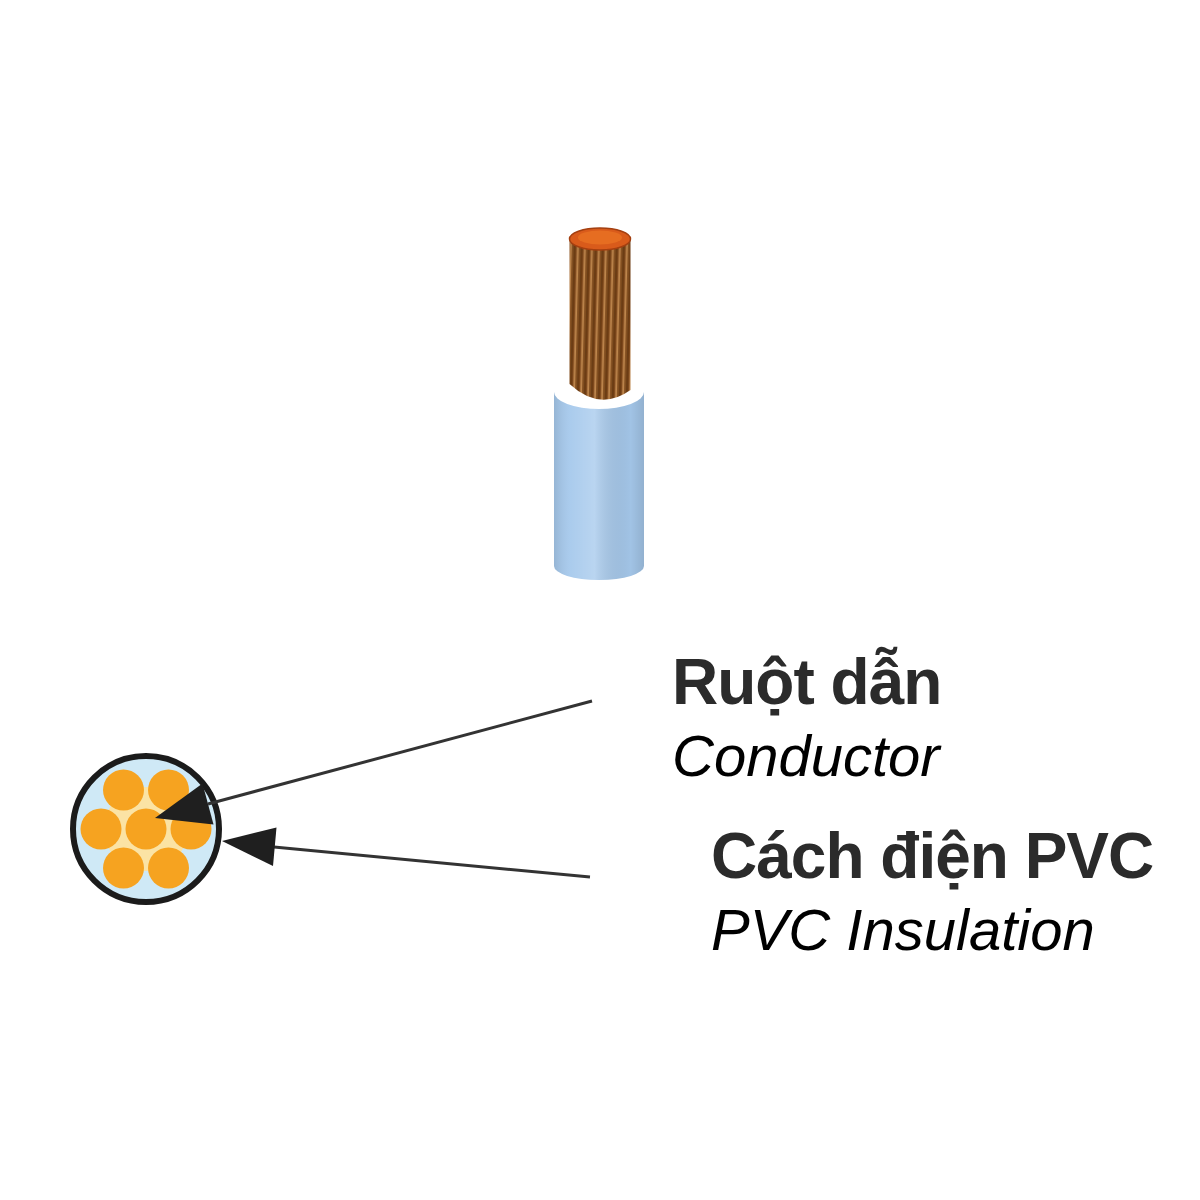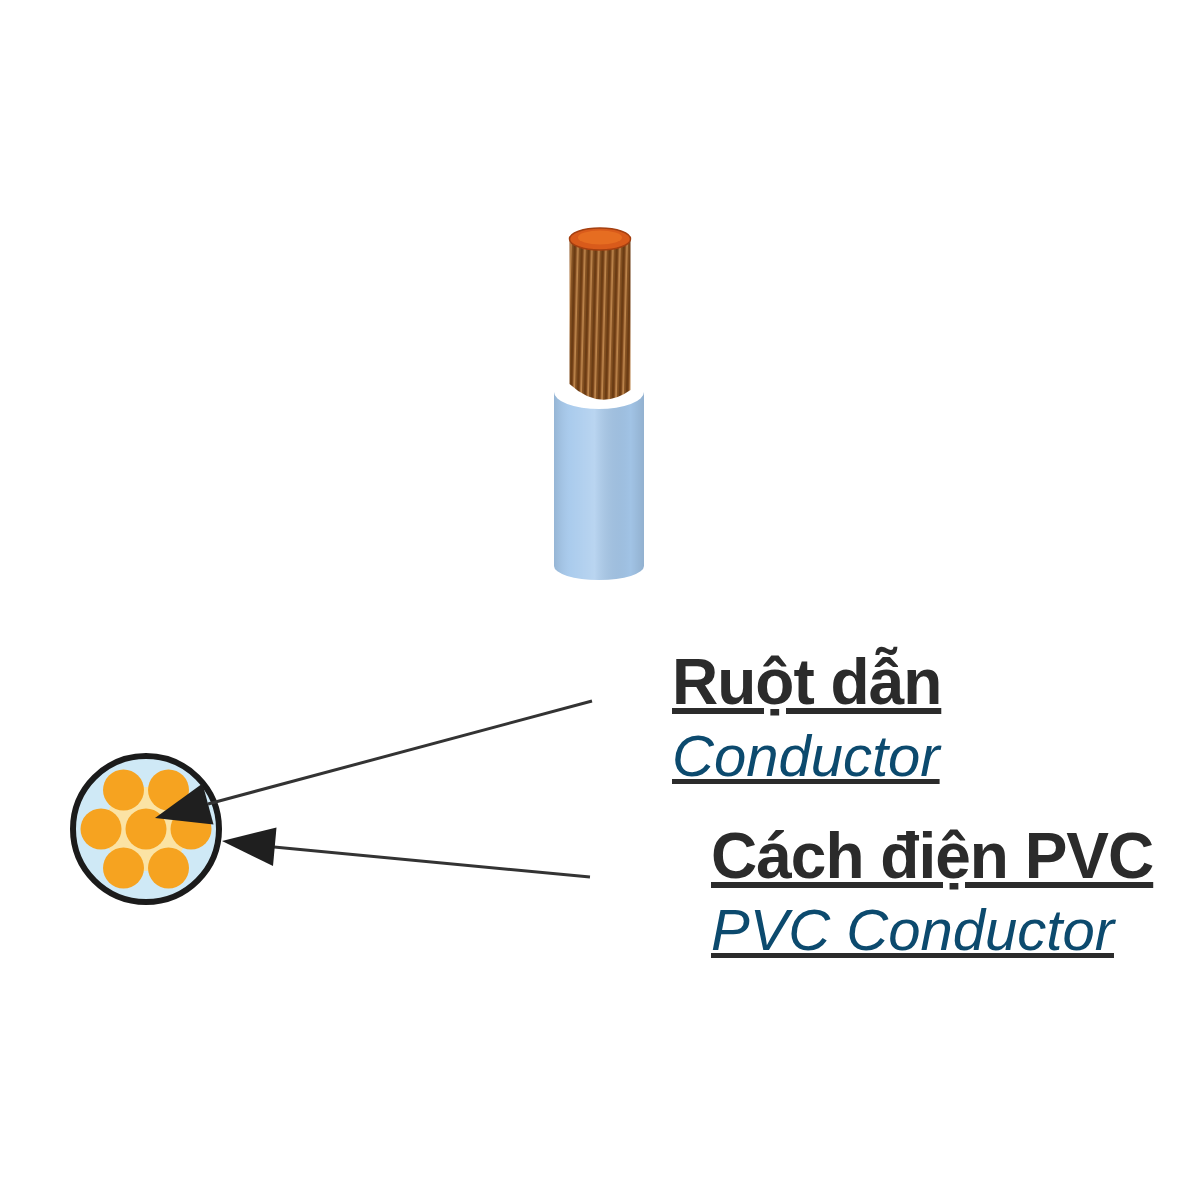--- a/index.html
+++ b/index.html
@@ -11,34 +11,34 @@
     background: #ffffff;
     overflow: hidden;
     font-family: "Liberation Sans", sans-serif;
   }
   .art {
     position: absolute;
     left: 0; top: 0;
     width: 1200px;
     height: 1200px;
   }
-  .label { position: absolute; color: #2b2b2b; white-space: nowrap; text-decoration: underline; }
+  .label { position: absolute; color: #2b2b2b; white-space: nowrap; }
   .label .vi {
     font-weight: 700;
     font-size: 64px;
     line-height: 1.2;
     letter-spacing: -1px;
     color: #2b2b2b;
   }
   .label .en {
     font-style: italic;
     font-weight: 400;
     font-size: 58px;
     line-height: 1.2;
-    color: #0c4a6e;
+    color: #000000;
   }
   .label-conductor { left: 672px; top: 644px; }
   .label-insulation { left: 711px; top: 818px; }
 </style>
 </head>
 <body>
 
 <div class="canvas">
 
   <svg class="art" viewBox="0 0 1200 1200" xmlns="http://www.w3.org/2000/svg">
@@ -95,16 +95,16 @@
     </g>
   </svg>
 
   <div class="label label-conductor">
     <div class="vi">Ruột dẫn</div>
     <div class="en">Conductor</div>
   </div>
 
   <div class="label label-insulation">
     <div class="vi">Cách điện PVC</div>
-    <div class="en">PVC Conductor</div>
+    <div class="en">PVC Insulation</div>
   </div>
 
 </div>
 
 </body></html>

